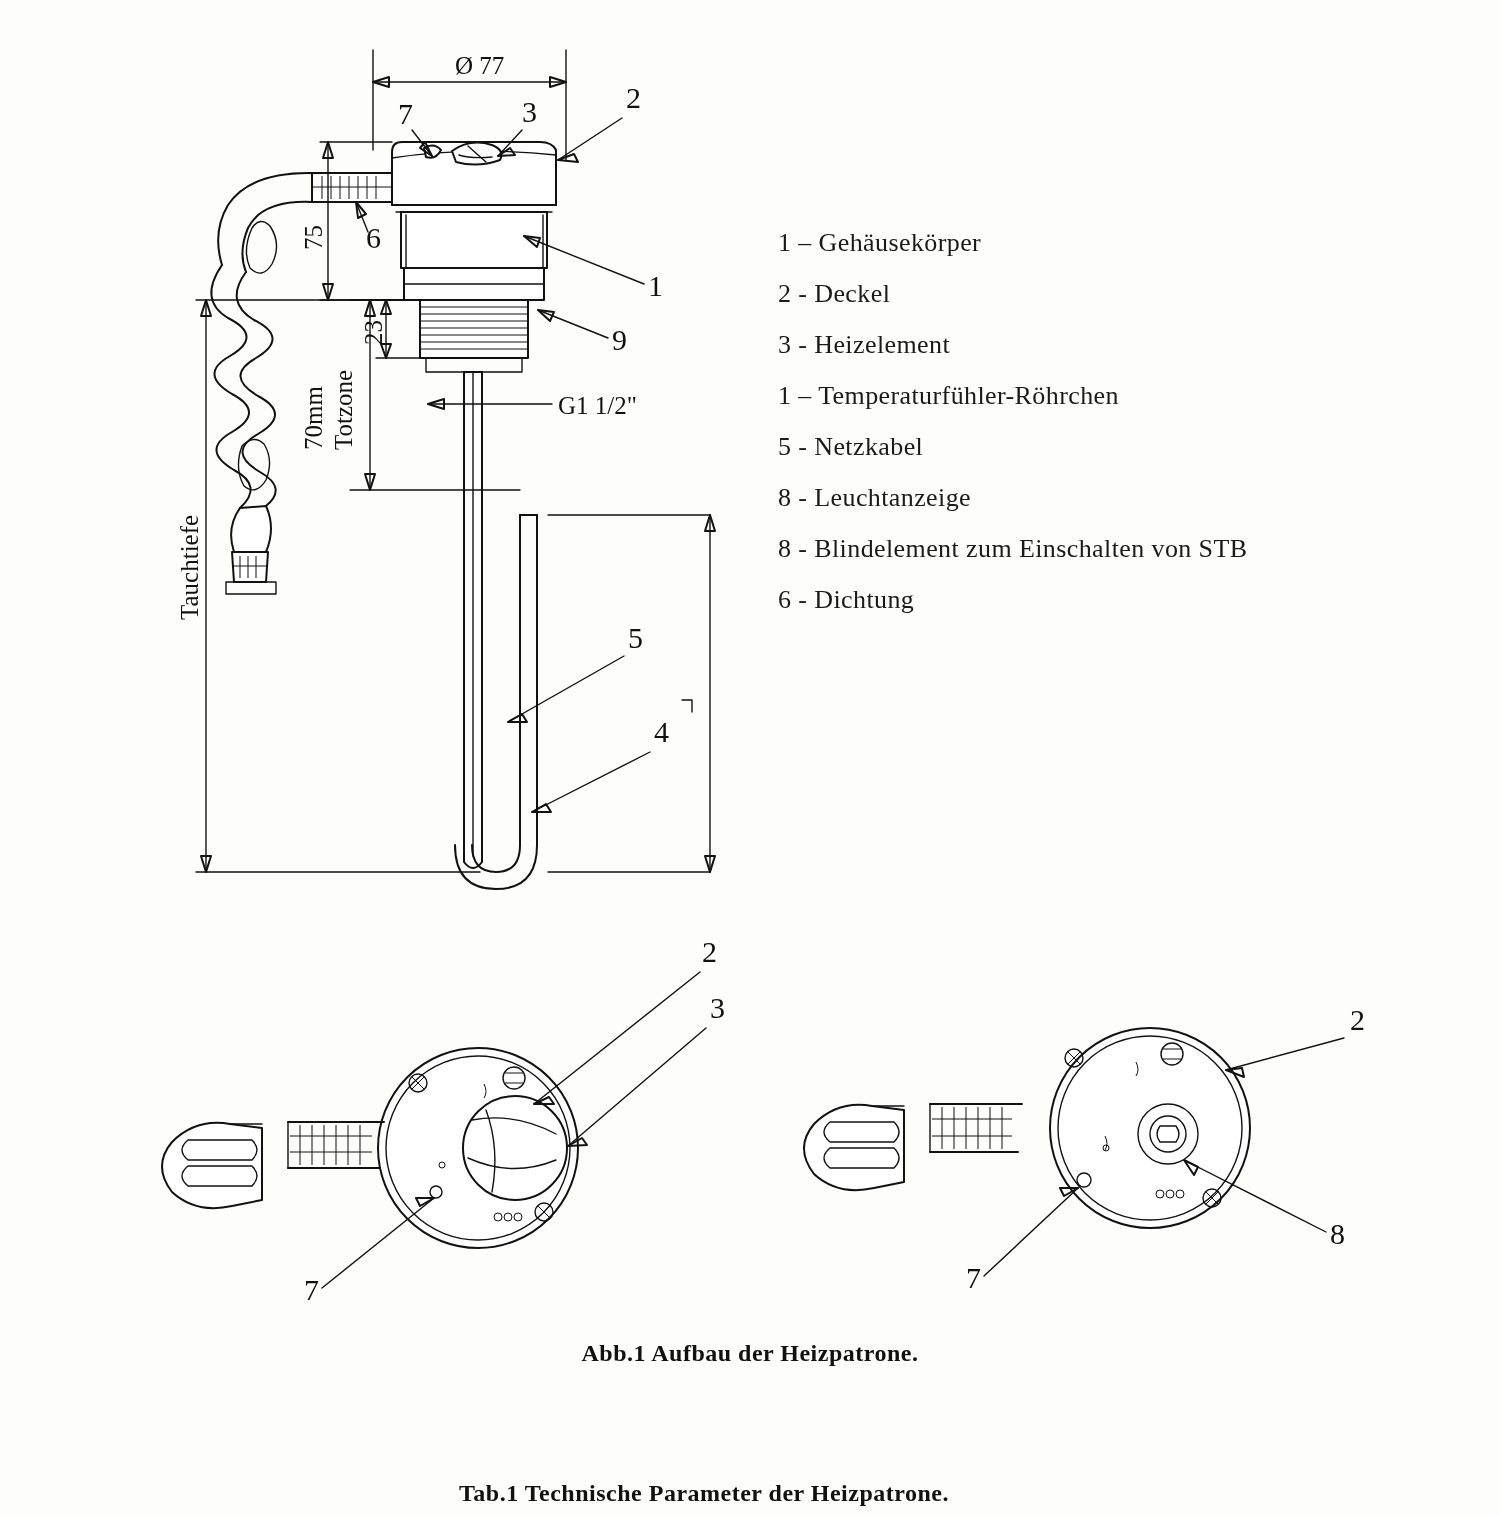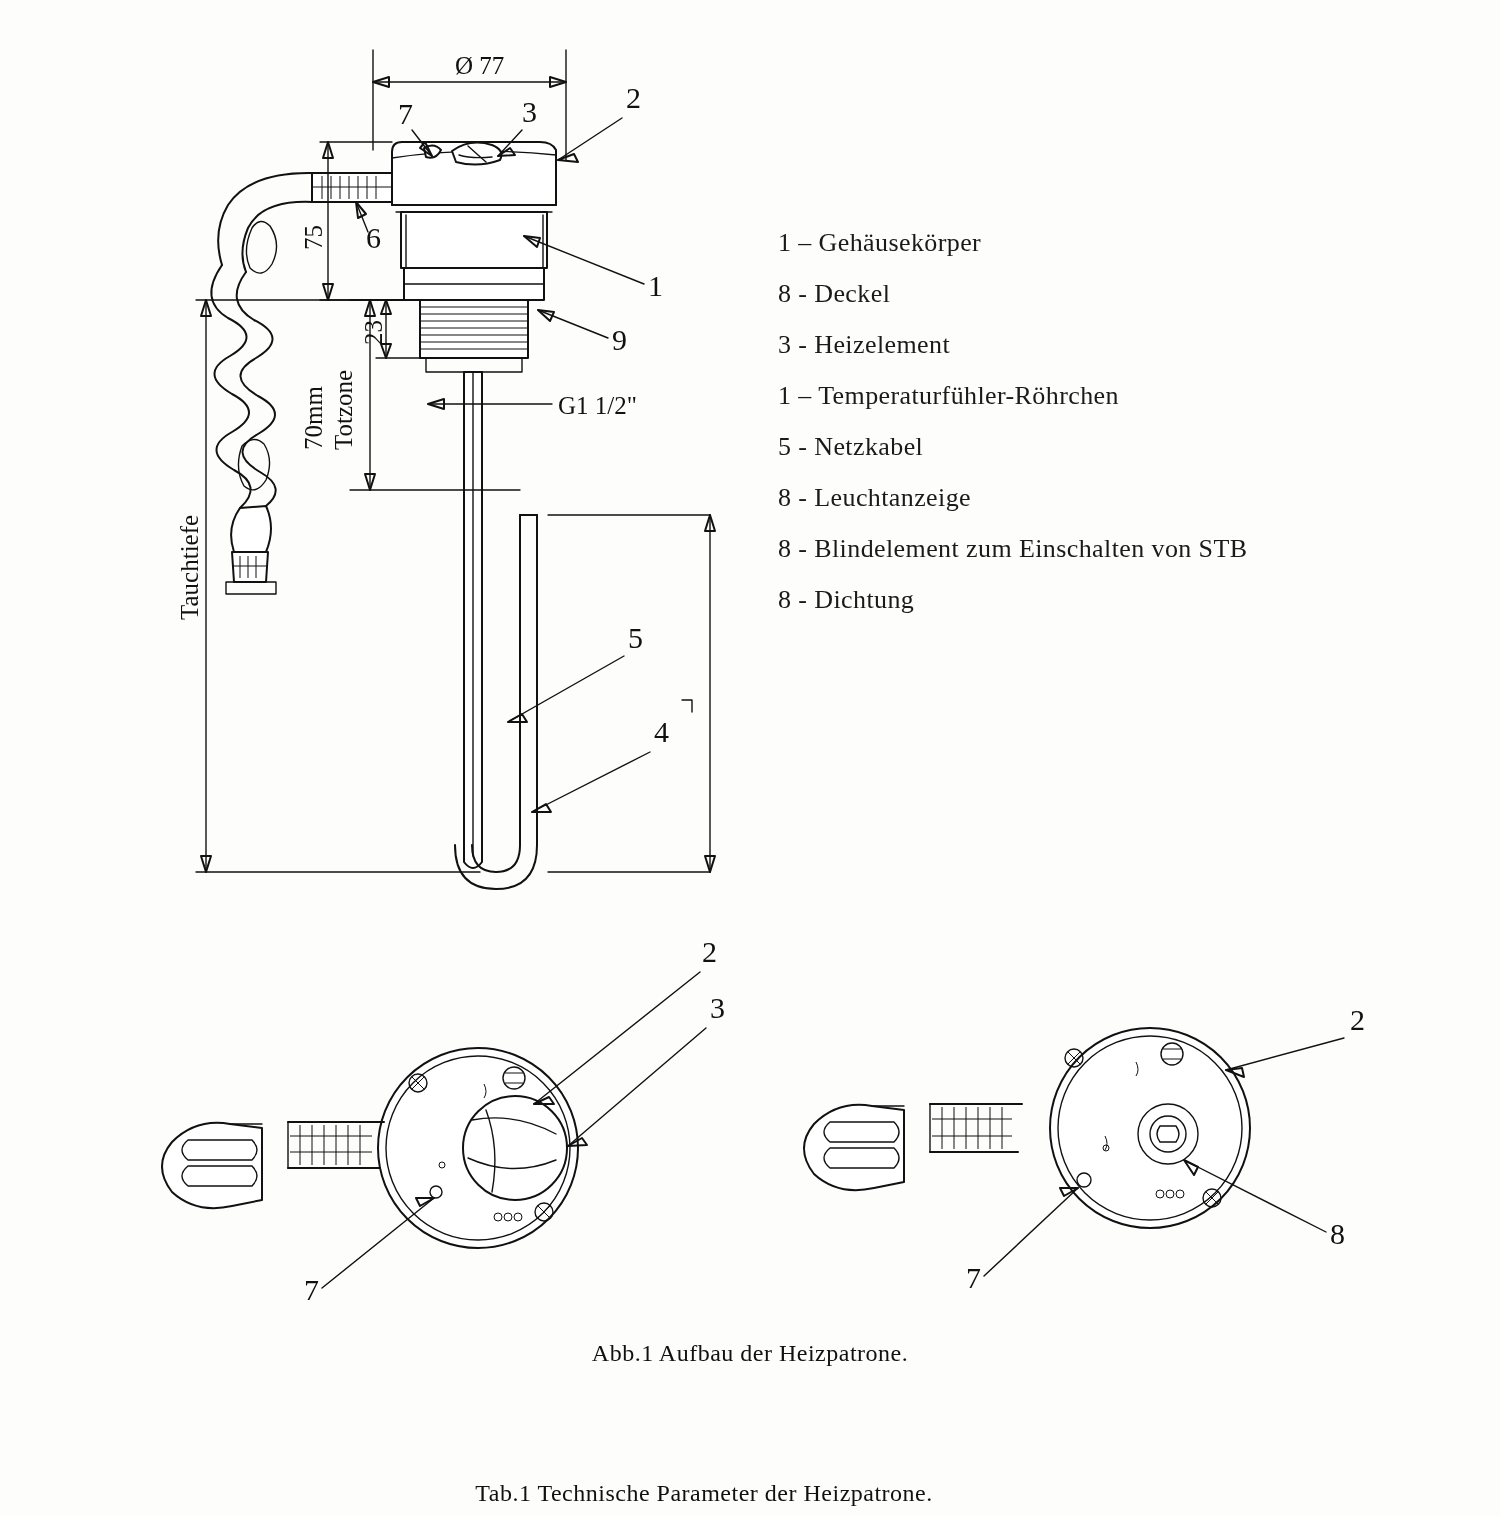--- a/index.html
+++ b/index.html
@@ -33,21 +33,21 @@
     margin-bottom: 25px;
     white-space: nowrap;
     color: #1a1a1a;
     margin-top: 8px;
   }
   
   .caption {
     position: absolute;
     text-align: center;
     font-size: 24px;
-    font-weight: normal;
+    font-weight: bold;
     letter-spacing: 0.5px;
     color: #111;
   }
   #caption-fig {
     left: 0;
     top: 1340px;
     width: 1500px;
   }
   #caption-tab {
     left: 0;
@@ -373,25 +373,25 @@
       <path class="ln" d="M1184 1160 L1198 1167 L1194 1175 Z" fill="#111"></path>
       <text class="balloon" x="966" y="1288">7</text>
       <path class="ln-thin" d="M984 1276 L1078 1188"></path>
       <path class="ln" d="M1078 1188 L1064 1196 L1060 1188 Z" fill="#111"></path>
     </g>
 
   </svg>
 
   <div class="legend">
     <div class="legend-item">1 – Gehäusekörper</div>
-    <div class="legend-item">8 - Deckel</div>
+    <div class="legend-item">2 - Deckel</div>
     <div class="legend-item">3 - Heizelement</div>
     <div class="legend-item">1 – Temperaturfühler-Röhrchen</div>
     <div class="legend-item">5 - Netzkabel</div>
     <div class="legend-item">8 - Leuchtanzeige</div>
     <div class="legend-item">8 - Blindelement zum Einschalten von STB</div>
-    <div class="legend-item">8 - Dichtung</div>
+    <div class="legend-item">6 - Dichtung</div>
   </div>
 
   <div class="caption" id="caption-fig">Abb.1 Aufbau der Heizpatrone.</div>
   <div class="caption" id="caption-tab">Tab.1 Technische Parameter der Heizpatrone.</div>
 
 </div>
 
 </body></html>

